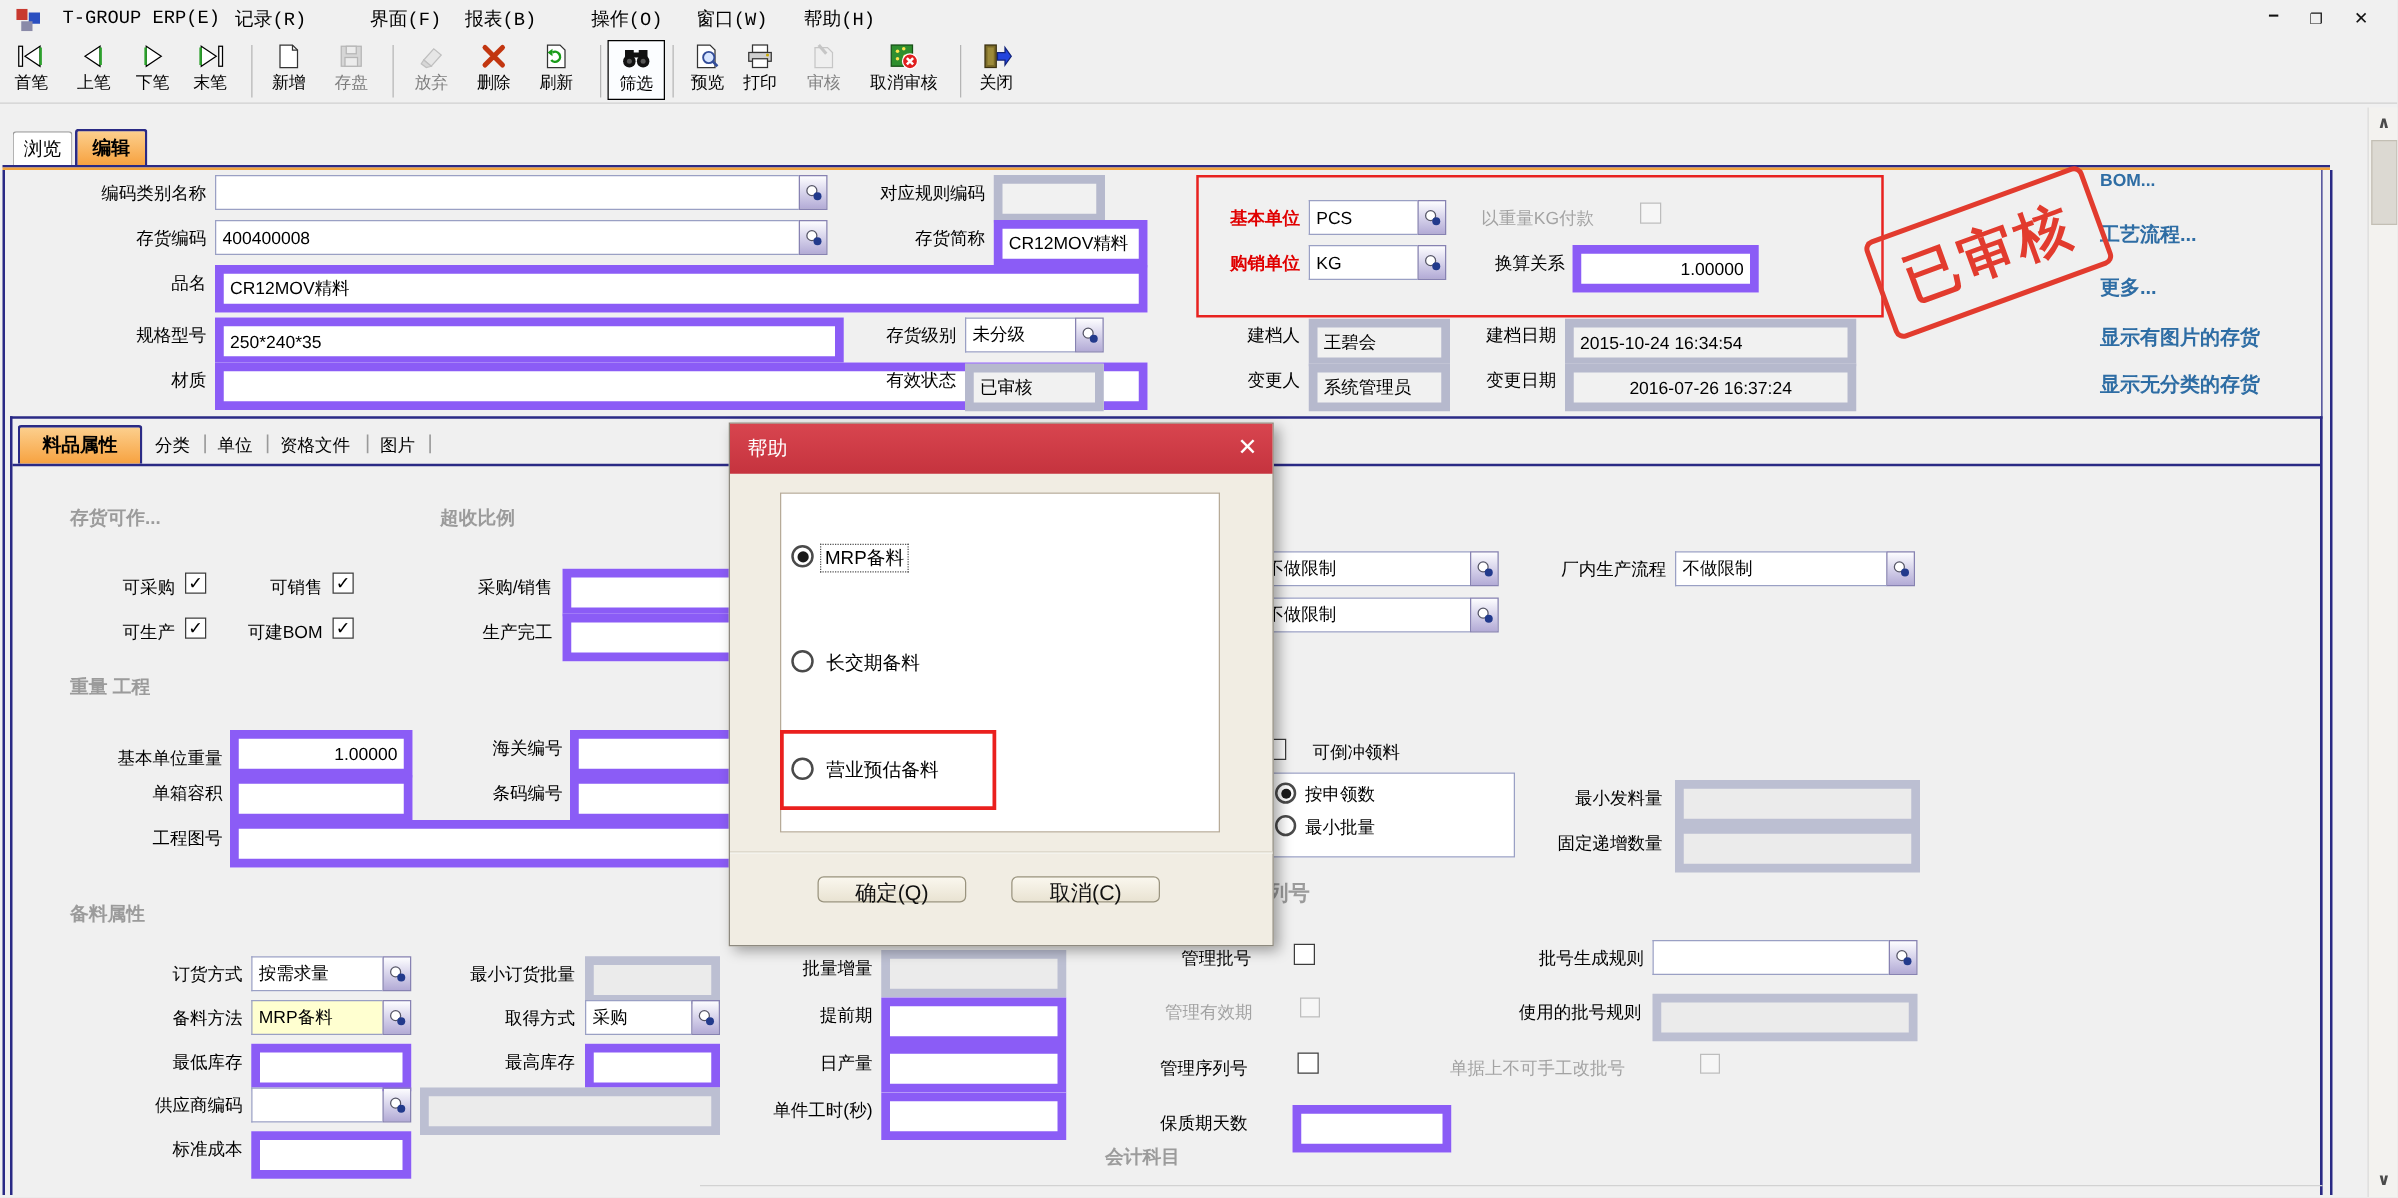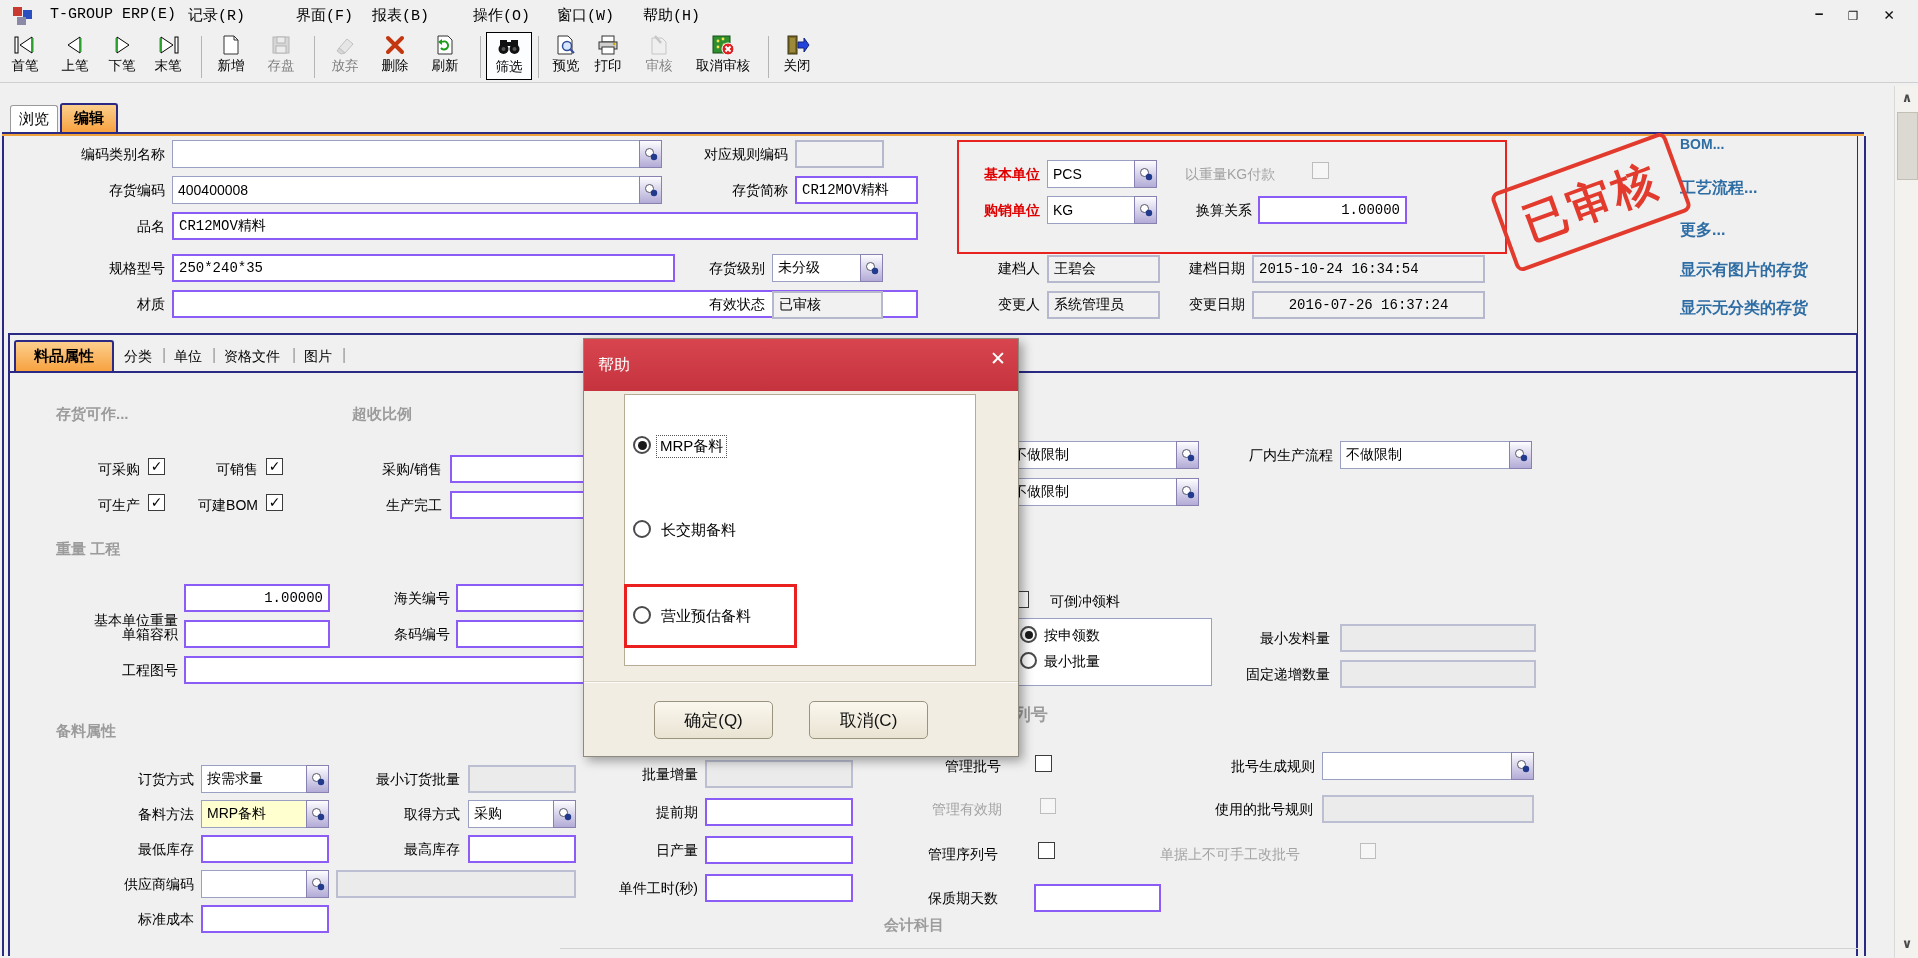--- a/index.html
+++ b/index.html
@@ -23,45 +23,45 @@
   .tab.active{background:linear-gradient(180deg,#fccf8d,#f7a240);font-weight:bold;border:2px solid #2a2a85;border-bottom:none;}
   .hline{position:absolute;height:2px;}
   
   .panel{position:absolute;box-sizing:border-box;}
   
   .lbl{position:absolute;font-size:14px;color:#000;white-space:nowrap;text-align:right;}
   .lbl.left{text-align:left;}
   .lbl.dim{color:#a3a3a3;}
   .lbl.red{color:#e00000;font-weight:bold;}
   .sec{position:absolute;font-size:15px;font-weight:bold;color:#9b9b9b;white-space:nowrap;}
-  .fld{position:absolute;box-sizing:border-box;height:27px;background:#fff;border:2px solid #8b5cf6;font-size:14px;padding:12px 5px;font-family:Liberation Mono, monospace;color:#000;outline:none;}
+  .fld{position:absolute;box-sizing:border-box;height:27px;background:#fff;border:7px solid #8b5cf6;font-size:14px;padding:12px 5px;font-family:Liberation Sans, sans-serif;color:#000;outline:none;}
   .fld.ro{background:#f1f1f1;border-color:#b6b9cd;}
   .fld.dis{background:#ebebeb;border-color:#bcbfd2;}
   .fld.num{text-align:right;}
   .lkf{position:absolute;box-sizing:border-box;display:flex;height:28px;}
   .lkf input{flex:1;min-width:0;box-sizing:border-box;border:1px solid #9aa0c4;border-right:none;font-size:14px;padding:0 5px;font-family:inherit;background:#fff;color:#000;outline:none;}
   .lkf input.ylw{background:#ffffd0;}
   .lkbtn{width:23px;box-sizing:border-box;border:1px solid #8782b2;background:linear-gradient(180deg,#fdfdff 0%,#d3cfe9 55%,#b3abd6 100%);display:flex;align-items:center;justify-content:center;cursor:pointer;}
   .cb{position:absolute;width:17px;height:17px;box-sizing:border-box;background:#fff;border:1px solid #3c3c3c;color:#000;font-size:14px;line-height:14px;text-align:center;font-weight:bold;cursor:pointer;}
   .cb.ck::before{content:"\2713";}
   .cb.dis2{border-color:#bdbdbd;background:#f6f6f6;cursor:default;}
   .radio{position:absolute;width:17px;height:17px;box-sizing:border-box;border:2px solid #4a4a4a;border-radius:50%;background:#fff;cursor:pointer;}
   .radio.sel::after{content:"";position:absolute;left:2.5px;top:2.5px;right:2.5px;bottom:2.5px;border-radius:50%;background:#1a1a1a;}
   .link{position:absolute;color:#2e6da4;font-weight:bold;font-size:16px;white-space:nowrap;cursor:pointer;}
   
   .redbox{position:absolute;border:2px solid #e8221f;z-index:6;pointer-events:none;}
   #stamp{position:absolute;left:1498px;top:160px;width:178px;height:76px;border:4px solid #e23b2e;border-radius:8px;color:#e23b2e;font-size:44px;font-weight:bold;display:flex;align-items:center;justify-content:center;transform:rotate(-20deg);letter-spacing:3px;z-index:7;background:rgba(255,255,255,0.05);}
   
   #dialog{position:absolute;left:583px;top:338px;width:434px;height:417px;background:#f1ede3;border:1px solid #8e8a80;box-shadow:4px 4px 10px rgba(0,0,0,.35);z-index:50;}
-  #dlg-title{position:absolute;left:0;top:0;right:0;height:52px;background:linear-gradient(180deg,#d8454f,#c5333e);display:flex;align-items:center;padding:0 14px;color:#fff;font-size:16px;}
+  #dlg-title{position:absolute;left:0;top:0;right:0;height:40px;background:linear-gradient(180deg,#d8454f,#c5333e);display:flex;align-items:center;padding:0 14px;color:#fff;font-size:16px;}
   #dlg-close{position:absolute;right:12px;top:8px;color:#fff;font-size:19px;font-weight:normal;cursor:pointer;}
   #dlg-list{position:absolute;left:40px;top:55px;width:350px;height:270px;background:#fff;border:1px solid #b7ab98;}
   .dlg-opt-label{position:absolute;font-size:15px;color:#000;white-space:nowrap;}
   .dlg-opt-label.focus{outline:1px dotted #555;padding:1px 3px;}
-  .dlg-btn{position:absolute;width:119px;height:38px;box-sizing:border-box;background:linear-gradient(180deg,#faf7ee,#e9e3d2);border:1px solid #9a947f;border-radius:5px;font-size:17px;font-family:inherit;color:#111;cursor:pointer;}
+  .dlg-btn{position:absolute;width:119px;height:21px;box-sizing:border-box;background:linear-gradient(180deg,#faf7ee,#e9e3d2);border:1px solid #9a947f;border-radius:5px;font-size:17px;font-family:inherit;color:#111;cursor:pointer;}
   #dlg-sep{position:absolute;left:0;right:0;top:342px;height:1px;background:#d9d4c6;border-bottom:1px solid #fcfbf7;}
   
   #vscroll{position:absolute;left:1894px;top:86px;width:24px;height:872px;background:#f3f2ef;border-left:1px solid #dadada;}
   .sarrow{position:absolute;left:3px;width:18px;text-align:center;color:#4a4a4a;font-size:13px;font-weight:bold;}
   #vthumb{position:absolute;left:2px;top:26px;width:19px;height:66px;background:#dcd9d2;border:1px solid #c3bfb4;}
 </style>
 </head>
 <body>
 
 <div id="root">
@@ -369,21 +369,21 @@
   <span class="lbl" style="left:330px;top:461px;width:112px;">采购/销售</span>
   <input class="fld" style="left: 450px; top: 455px; width: 226px;" value="">
   <span class="lbl" style="left:40px;top:497px;width:100px;">可生产</span>
   <span class="cb ck" style="left:148px;top:494px;"></span>
   <span class="lbl" style="left:172px;top:497px;width:86px;">可建BOM</span>
   <span class="cb ck" style="left:266px;top:494px;"></span>
   <span class="lbl" style="left:330px;top:497px;width:112px;">生产完工</span>
   <input class="fld" style="left: 450px; top: 491px; width: 226px;" value="">
 
   <span class="sec" style="left:56px;top:540px;">重量 工程</span>
-  <span class="lbl" style="left:30px;top:612px;width:148px;">基本单位重量</span>
+  <span class="lbl" style="left:30px;top:598px;width:148px;">基本单位重量</span>
   <input class="fld num" style="left: 184px; top: 584px; width: 146px;" value="1.00000">
   <span class="lbl" style="left:350px;top:590px;width:100px;">海关编号</span>
   <input class="fld" style="left: 456px; top: 584px; width: 222px;" value="">
   <span class="lbl" style="left:30px;top:626px;width:148px;">单箱容积</span>
   <input class="fld" style="left: 184px; top: 620px; width: 146px;" value="">
   <span class="lbl" style="left:350px;top:626px;width:100px;">条码编号</span>
   <input class="fld" style="left: 456px; top: 620px; width: 222px;" value="">
   <span class="lbl" style="left:30px;top:662px;width:148px;">工程图号</span>
   <input class="fld" style="left: 184px; top: 656px; width: 494px;" value="">
 

